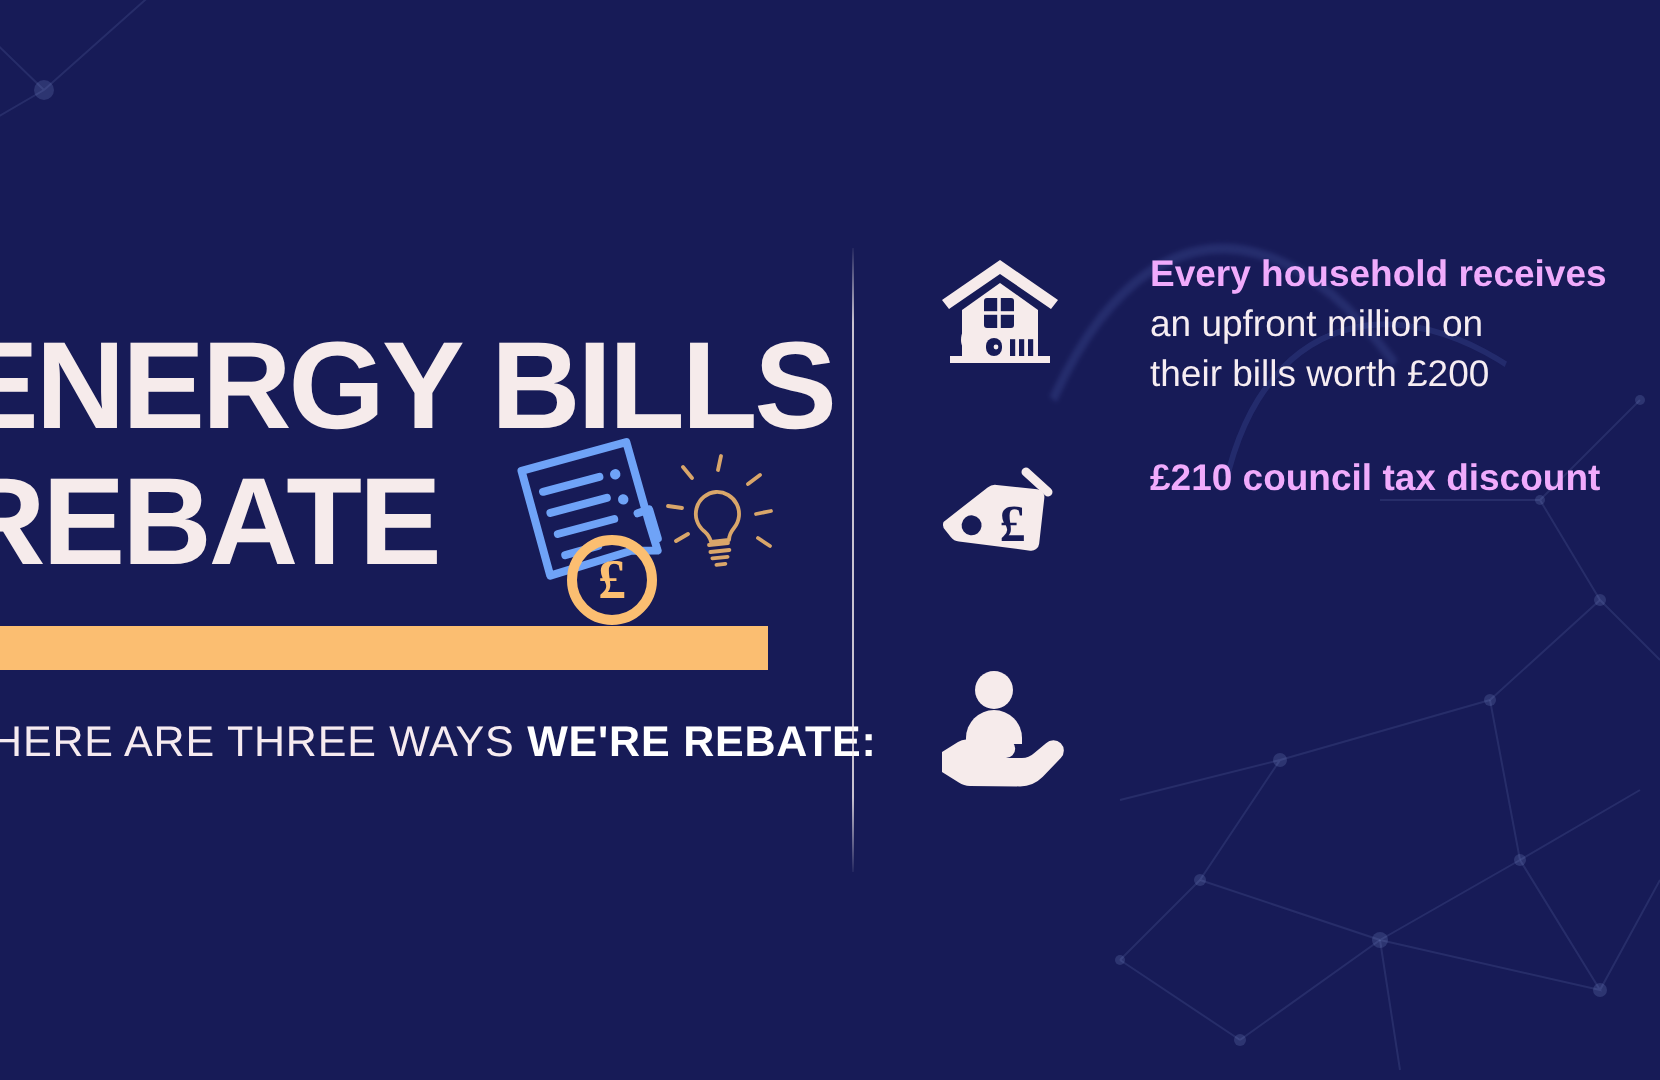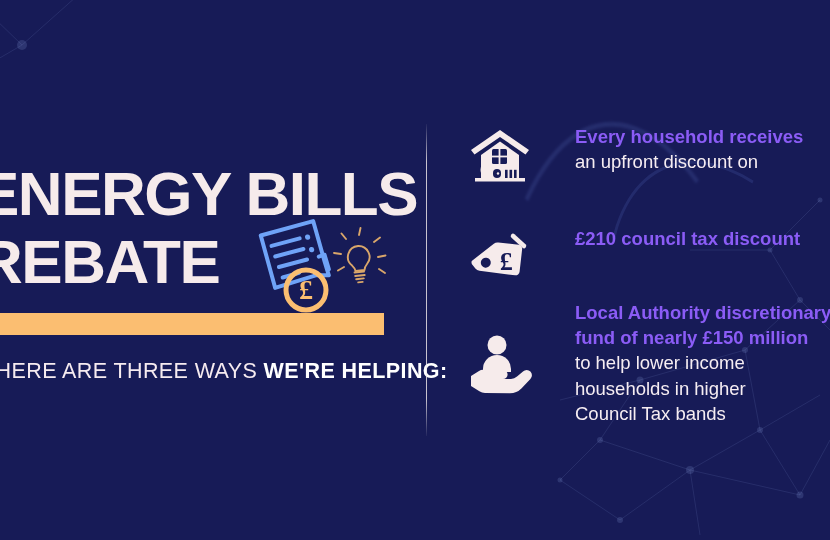--- a/index.html
+++ b/index.html
@@ -156,21 +156,21 @@
   .item.i3 .item-icon { padding-top: 34px; }
 
   .item-text {
     padding-left: 35px;
     font-size: 18.5px;
     line-height: 25.2px;
     color: #f6edf2;
     white-space: nowrap;
   }
   .item-text .hl {
-    color: #8b5cf6;
+    color: #f0abfc;
     font-weight: 800;
   }
   .item-text .bd { font-weight: 400; }
   .item-text .ln { display: block; }
 </style>
 </head>
 <body>
 
 <div id="stage">
 
@@ -234,21 +234,21 @@
         <path d="M110.2,65.2 l7.6,-0.8"></path>
         <path d="M112.2,68.4 l4.5,-0.5"></path>
         <path d="M113,21 l1.5,-7 M100,25 l-4.5,-5.5 M128,28 l6,-4.5
                  M95,40 l-7,-1 M132,43 l7.5,-1.5 M98,53 l-6,3.5 M133,55 l6,4"></path>
       </g>
     </svg>
 
     <div class="orange-bar"></div>
 
     <div class="subhead">
-      <span>THERE ARE THREE WAYS </span><b>WE'RE HELPING:</b>
+      <span>THERE ARE THREE WAYS </span><b>WE'RE REBATE:</b>
     </div>
   </div>
 
   <div class="divider"></div>
 
   <div class="right-col">
 
     <div class="item i1">
       <div class="item-icon">
         <svg width="62" height="60" viewBox="0 0 62 60">
@@ -269,21 +269,22 @@
             <line x1="23" y1="28.5" x2="38" y2="28.5"></line>
           </g>
           <rect x="35" y="39" width="14" height="2.6" fill="#f6ebeb"></rect>
           <circle cx="29" cy="45.5" r="1.2" fill="#f6ebeb"></circle>
           <path d="M16,33 c6,5 6,13 0,17 c-6,-4 -6,-12 0,-17 z" fill="#f6ebeb"></path>
           <rect x="15.2" y="44" width="1.7" height="6" fill="#f6ebeb"></rect>
         </svg>
       </div>
       <div class="item-text">
         <span class="ln hl">Every household receives</span>
-        <span class="ln bd">an upfront discount on</span>
+        <span class="ln bd">an upfront million on</span>
+        <span class="ln bd">their bills worth £200</span>
       </div>
     </div>
 
     <div class="item i2">
       <div class="item-icon">
         <svg width="62" height="62" viewBox="0 0 62 62">
           <g transform="rotate(-38 31 33)">
             <path d="M10,14 L38,14 a6,6 0 0 1 4.3,1.8 L57,30 a4,4 0 0 1 0,5.7 L41,52 a4,4 0 0 1 -5.7,0 L10,26.5 a6,6 0 0 1 -1.8,-4.3 L8.2,18 A4,4 0 0 1 10,14 Z" fill="#f6ebeb"></path>
             <circle cx="20" cy="24" r="5" fill="#171b57"></circle>
             <text x="35" y="44" text-anchor="middle" font-family="Liberation Serif, serif" font-size="26" font-weight="700" fill="#171b57" transform="rotate(38 35 38)">£</text>
@@ -301,23 +302,16 @@
         <svg width="66" height="60" viewBox="0 0 66 60">
           <g fill="#f6ebeb">
             <circle cx="30" cy="11" r="9.5"></circle>
             <path d="M16,35 a14,14 0 0 1 28,0 L44,38 L16,38 Z"></path>
             <path d="M4,42 L12,37 a8,8 0 0 1 4,-1.2 L36,35.8 a4.6,4.6 0 0 1 0,9.2 L26,45
                      L44,45 a9,9 0 0 0 6,-2.4 l6,-5 a5.2,5.2 0 0 1 7.4,7.4 l-9,9.4
                      a16,16 0 0 1 -11.4,4.8 L18,59 a10,10 0 0 1 -5.6,-1.7 L4,52 Z"></path>
           </g>
         </svg>
       </div>
-      <div class="item-text">
-        <span class="ln hl">Local Authority discretionary</span>
-        <span class="ln hl">fund of nearly £150 million</span>
-        <span class="ln bd">to help lower income</span>
-        <span class="ln bd">households in higher</span>
-        <span class="ln bd">Council Tax bands</span>
-      </div>
     </div>
 
   </div>
 </div>
 
 </body></html>

